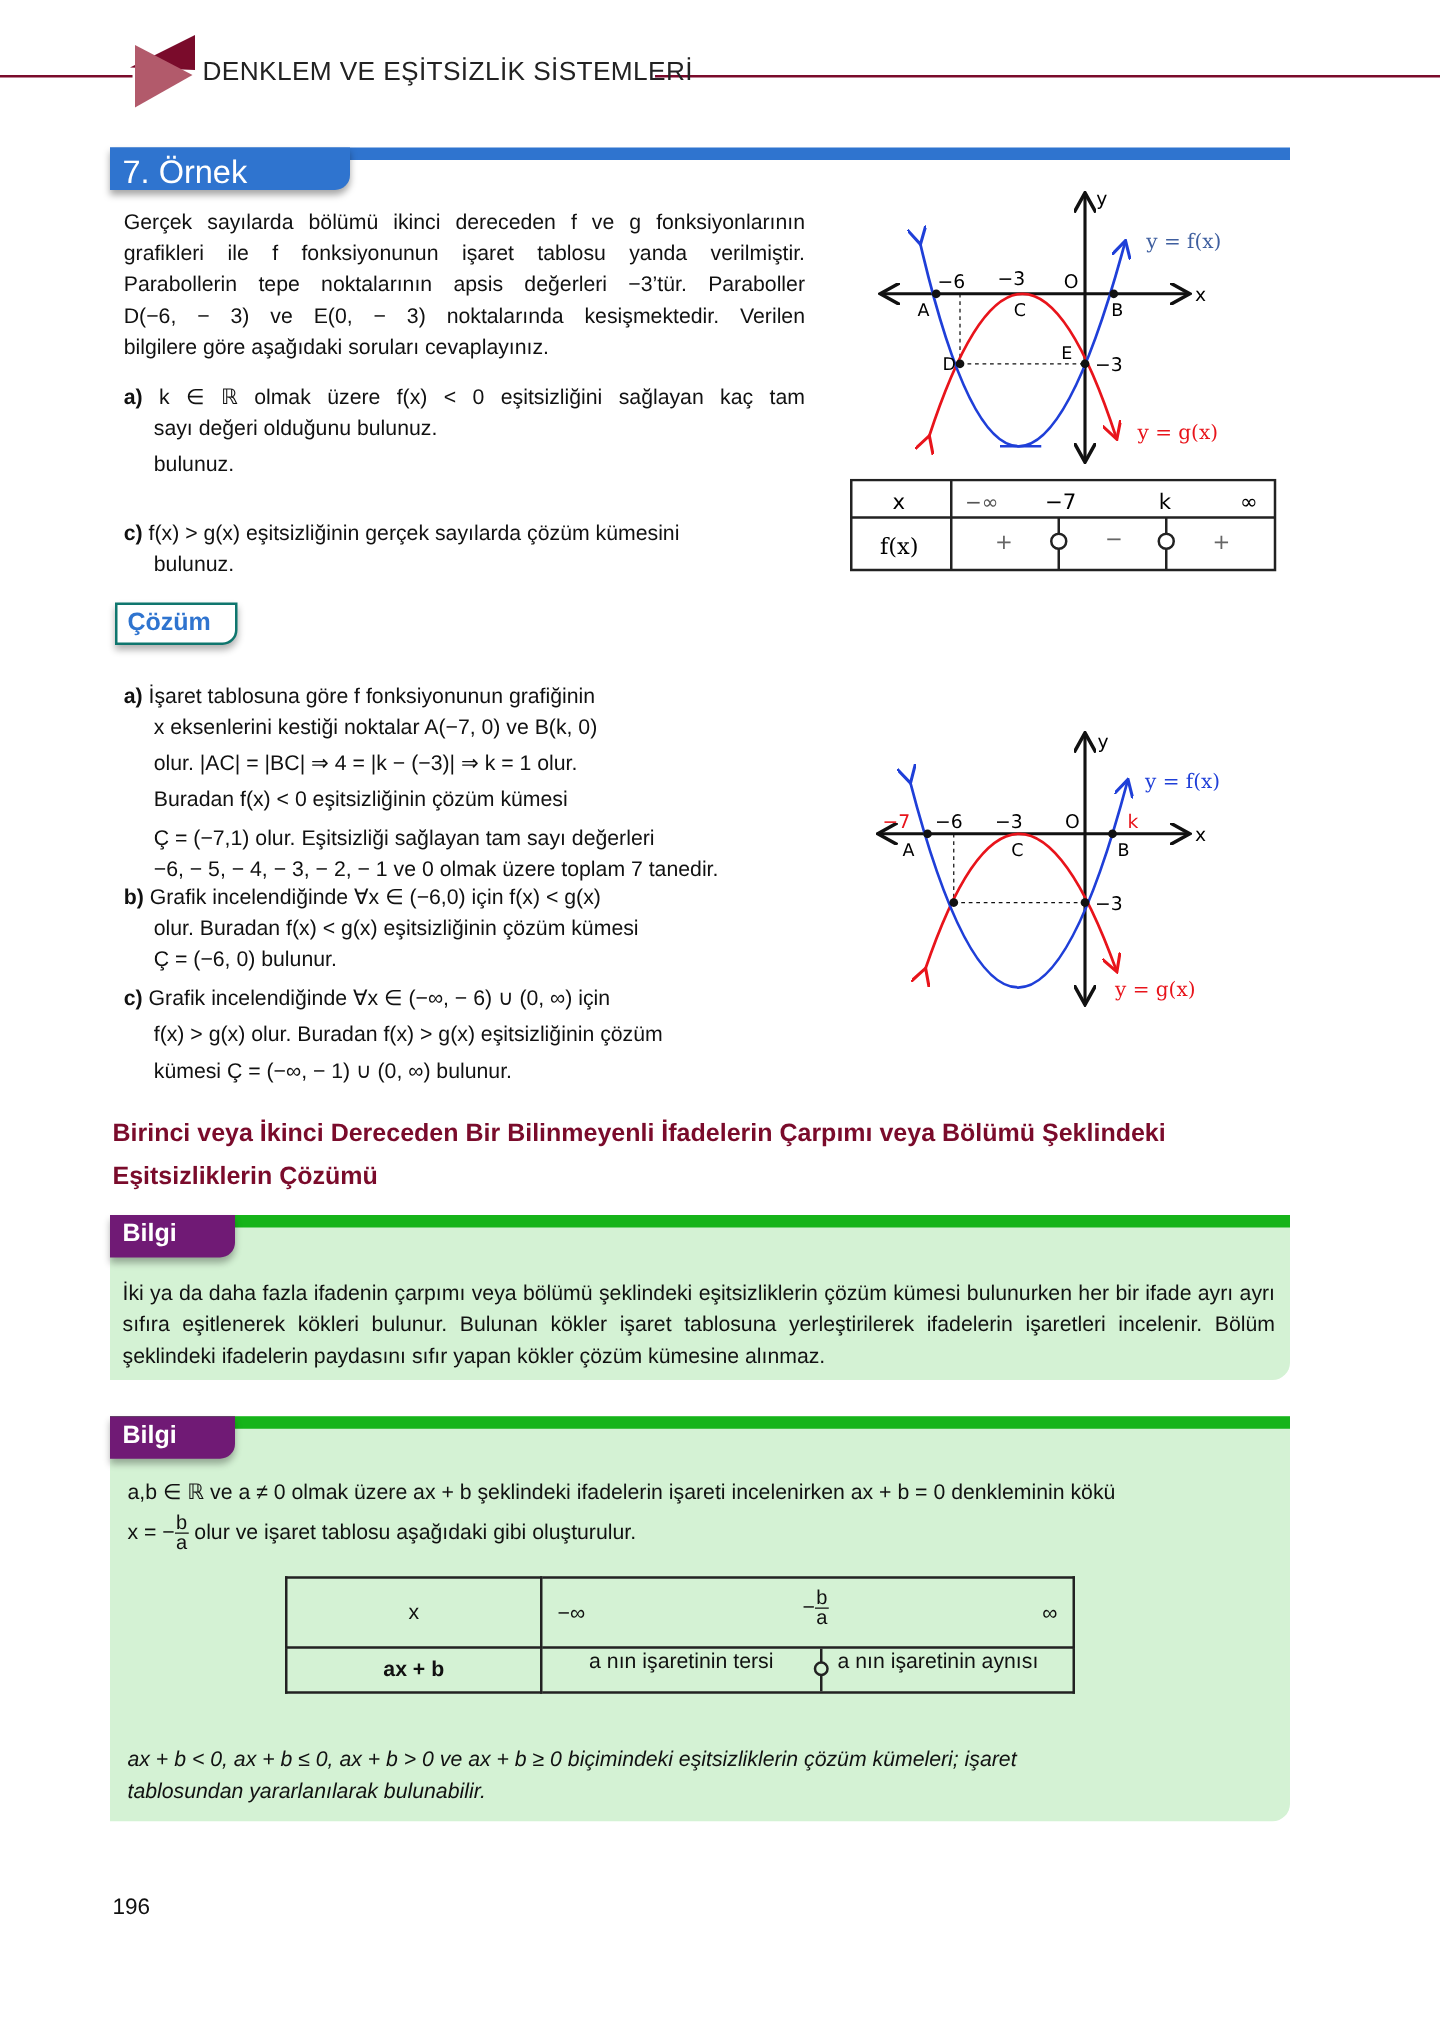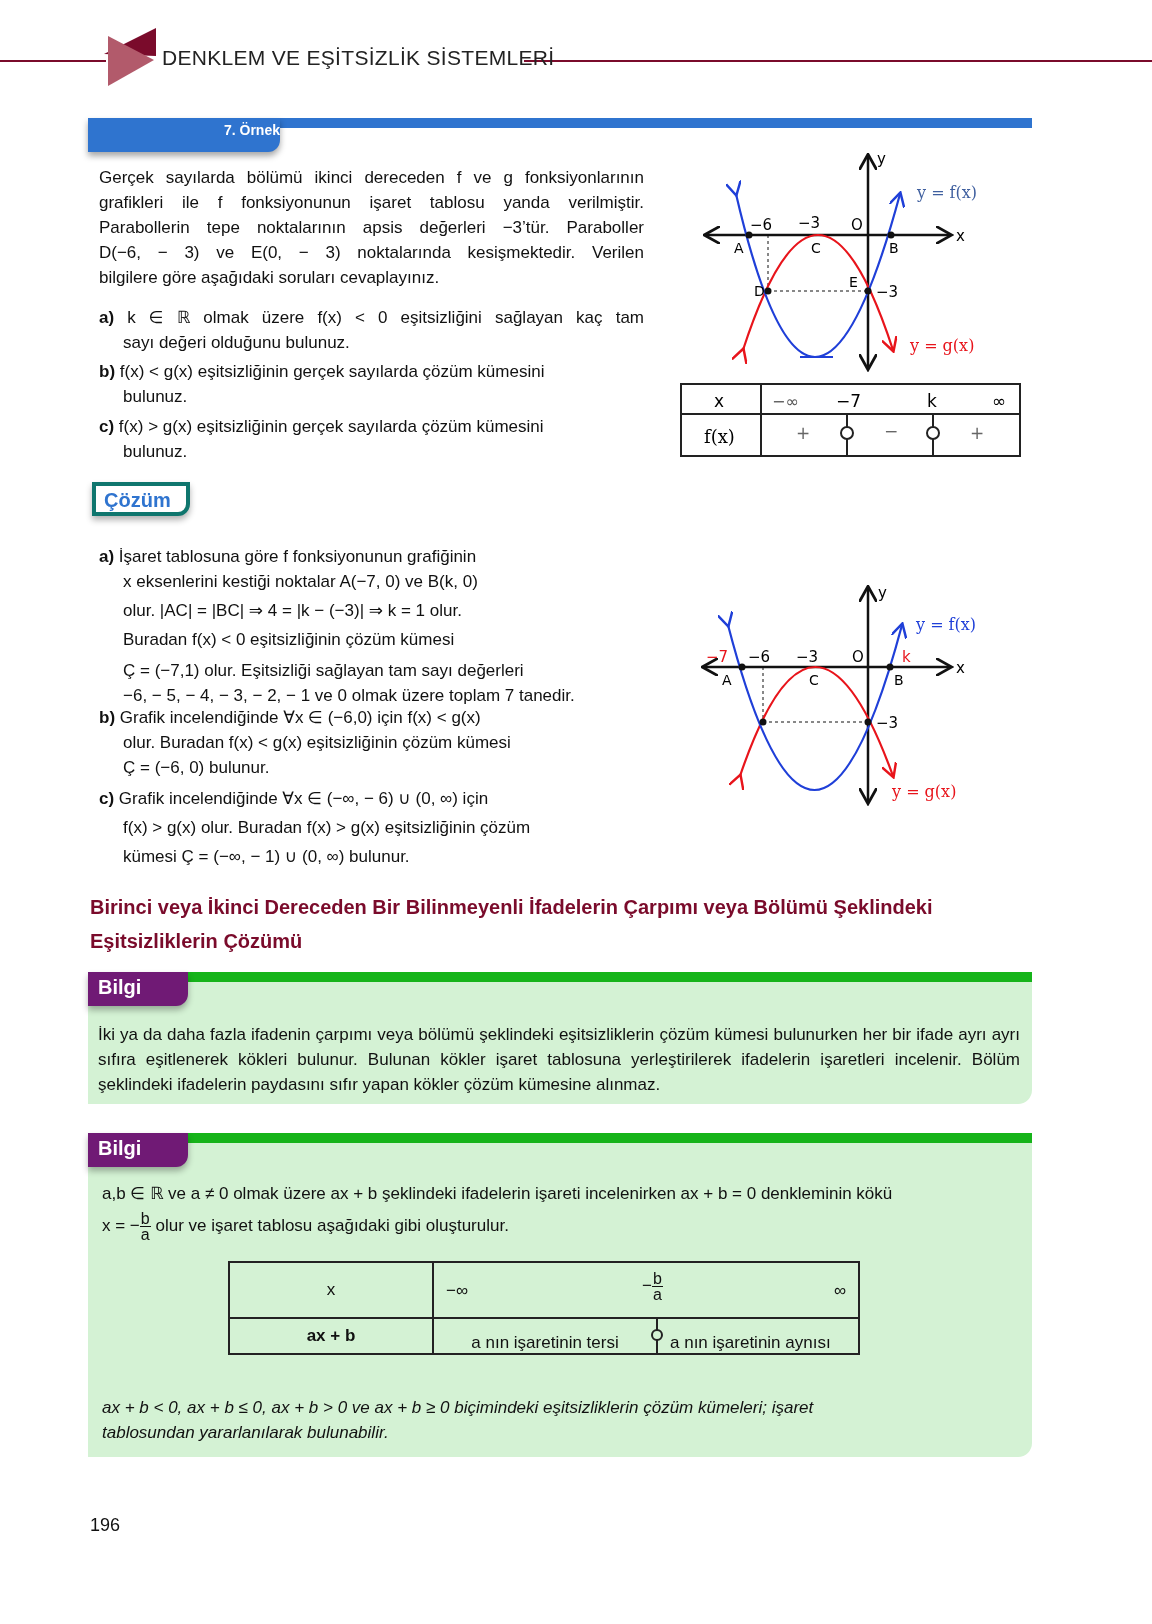--- a/index.html
+++ b/index.html
@@ -4,28 +4,28 @@
 <style>
   * { box-sizing: border-box; margin: 0; padding: 0; }
   body { width: 1152px; height: 1624px; background: #fff; position: relative; font-family: "Liberation Sans", "DejaVu Sans", sans-serif; color: #111; overflow: hidden; }
   .abs { position: absolute; }
   .serif { font-family: "DejaVu Serif", "Liberation Serif", serif; }
   
   .hdr-line { position: absolute; height: 2px; background: #7a0b2b; top: 60px; }
   .hdr-title { position: absolute; left: 162px; top: 46px; font-size: 21px; letter-spacing: 0.3px; color: #222; }
   
   .ex-bar { position: absolute; left: 88px; top: 118px; width: 944px; height: 10px; background: #2f74cf; }
-  .ex-tab { position: absolute; left: 88px; top: 118px; width: 192px; height: 34px; background: #2f74cf; border-bottom-right-radius: 12px; box-shadow: 0 4px 6px rgba(0,0,0,0.35); color: #fff; font-weight: bold; font-size: 14px; padding: 4px 0 0 10px; text-align: right; }
+  .ex-tab { position: absolute; left: 88px; top: 118px; width: 192px; height: 34px; background: #2f74cf; border-bottom-right-radius: 12px; box-shadow: 0 4px 6px rgba(0,0,0,0.35); color: #fff; font-weight: normal; font-size: 26px; padding: 4px 0 0 10px; }
   .para { position: absolute; font-size: 17px; line-height: 25px; }
   .just { text-align: justify; text-align-last: justify; }
   .q { position: absolute; font-size: 17px; line-height: 25px; }
   .q b { font-weight: bold; }
   .indent { padding-left: 24px; }
   
-  .cozum { position: absolute; left: 92px; top: 482px; width: 98px; height: 34px; border: 4px solid #0f766e; border-bottom-right-radius: 12px; color: #2f74cf; font-weight: bold; font-size: 20px; padding: 3px 0 0 8px; box-shadow: 0 4px 6px rgba(0,0,0,0.3); background:#fff; }
+  .cozum { position: absolute; left: 92px; top: 482px; width: 98px; height: 34px; border: 2px solid #0f766e; border-bottom-right-radius: 12px; color: #2f74cf; font-weight: bold; font-size: 20px; padding: 3px 0 0 8px; box-shadow: 0 4px 6px rgba(0,0,0,0.3); background:#fff; }
   .sol { position: absolute; font-size: 17px; line-height: 25px; }
   .sec-title { position: absolute; left: 90px; top: 890px; color: #7a0b2b; font-weight: bold; font-size: 20px; line-height: 34px; width: 930px; }
   
   .bilgi-box { position: absolute; left: 88px; width: 944px; background: #d4f2d4; border-bottom-right-radius: 14px; }
   .bilgi-bar { position: absolute; left: 0; top: 0; width: 100%; height: 10px; background: #16b41a; }
   .bilgi-tab { position: absolute; left: 0; top: 0; width: 100px; height: 34px; background: #701a75; border-bottom-right-radius: 12px; color: #fff; font-weight: bold; font-size: 20px; padding: 4px 0 0 10px; box-shadow: 0 4px 6px rgba(0,0,0,0.3); }
   .bilgi-text { position: absolute; font-size: 17px; line-height: 25px; }
   table.sign { border-collapse: collapse; position: absolute; }
   table.sign td { border: 2px solid #222; font-size: 17px; }
   .frac { display: inline-block; vertical-align: middle; text-align: center; line-height: 15px; font-size: 16px; }
@@ -54,21 +54,20 @@
   <div class="just">Parabollerin tepe noktalarının apsis değerleri −3’tür. Paraboller</div>
   <div class="just">D(−6, − 3) ve E(0, − 3) noktalarında kesişmektedir. Verilen</div>
   <div>bilgilere göre aşağıdaki soruları cevaplayınız.</div>
 </div>
 
 <div class="q" style="left:99px;top:305px;width:545px;">
   <div class="just"><b>a)</b> <span>k ∈ ℝ  olmak üzere  f(x) &lt; 0  eşitsizliğini sağlayan kaç tam</span></div>
   <div class="indent">sayı değeri olduğunu bulunuz.</div>
 </div>
 <div class="q" style="left:99px;top:359px;width:545px;">
-  <div><b>b)</b> <span>f(x) &lt; g(x)  eşitsizliğinin gerçek sayılarda çözüm kümesini</span></div>
   <div class="indent">bulunuz.</div>
 </div>
 <div class="q" style="left:99px;top:414px;width:545px;">
   <div><b>c)</b> <span>f(x) &gt; g(x)  eşitsizliğinin gerçek sayılarda çözüm kümesini</span></div>
   <div class="indent">bulunuz.</div>
 </div>
 
 <svg class="abs" style="left:680px;top:140px;" width="360" height="240">
   <defs>
     <marker id="arrK" viewBox="0 0 10 10" refX="8" refY="5" markerWidth="7" markerHeight="7" orient="auto-start-reverse">
@@ -207,21 +206,21 @@
       <td style="width:204px;text-align:center;">x</td>
       <td style="position:relative;">
         <span style="position:absolute;left:12px;top:18px;">−∞</span>
         <span style="position:absolute;left:208px;top:8px;"><span>−</span><span class="frac"><span class="num">b</span><span class="den">a</span></span></span>
         <span style="position:absolute;right:12px;top:18px;">∞</span>
       </td>
     </tr>
     <tr style="height:36px;">
       <td style="text-align:center;font-weight:bold;">ax + b</td>
       <td style="position:relative;padding:0;">
-        <div style="display:flex;height:34px;align-items:flex-end;">
+        <div style="display:flex;height:34px;align-items:flex-start;">
           <span style="width:222px;text-align:center;">a nın işaretinin tersi</span>
           <span style="position:relative;width:0;height:34px;border-left:2px solid #222;">
                 <span style="position:absolute;left:-7px;top:10px;width:12px;height:12px;border:2px solid #222;border-radius:50%;background:#d4f2d4;"></span>
               </span>
           <span style="flex:1;padding-left:12px;">a nın işaretinin aynısı</span>
         </div>
       </td>
     </tr>
   </tbody>
     </table>

